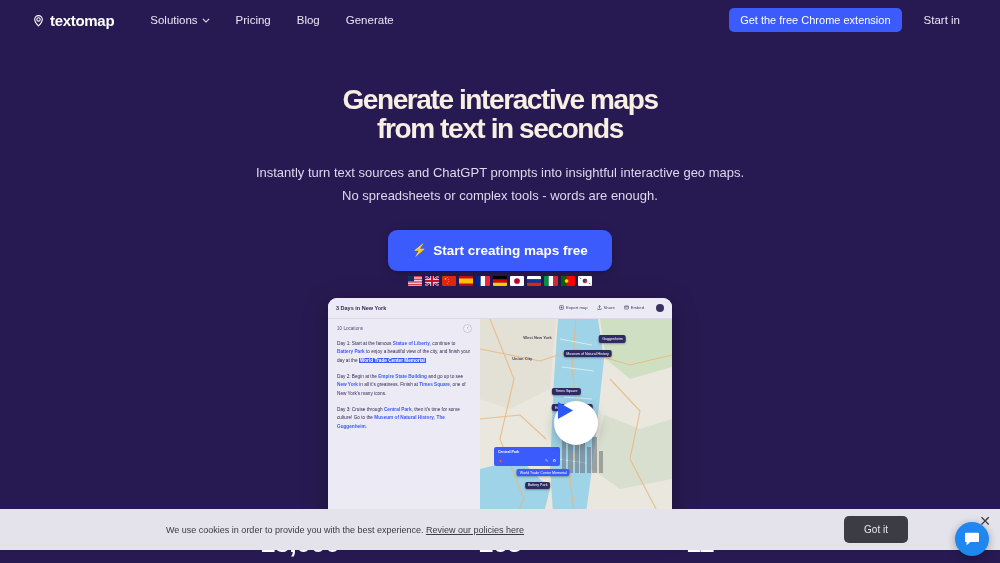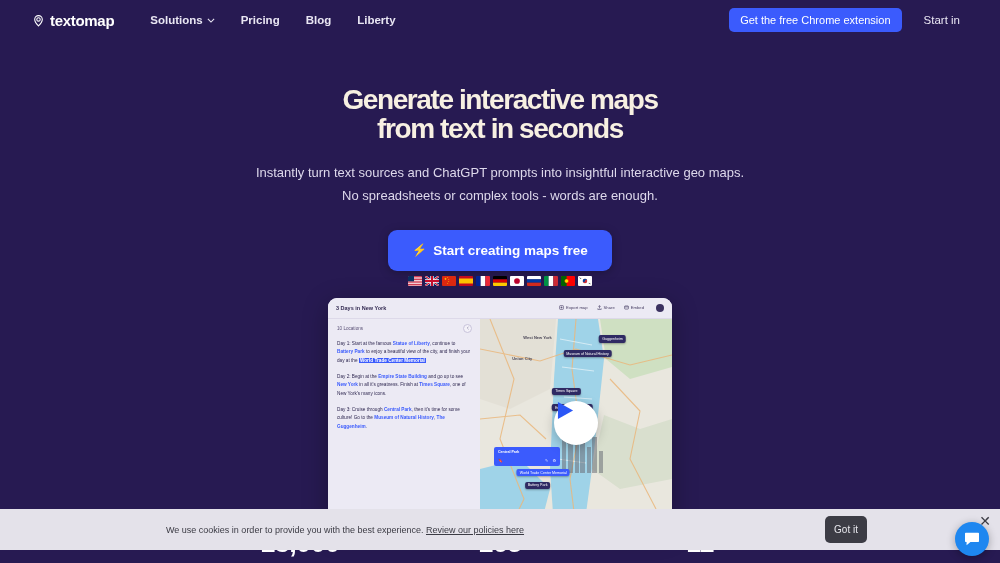--- a/index.html
+++ b/index.html
@@ -20,21 +20,21 @@
     position:relative;
     z-index:30;
   }
   .logo { display:flex; align-items:center; gap:5px; margin-right:36px; }
   .logo-pin { width:13px; height:13px; display:block; }
   .logo-text { font-size:15px; font-weight:700; letter-spacing:-0.3px; color:#fff; }
 
   .nav { display:flex; align-items:center; gap:26px; }
   .nav-item {
     font-size:11.5px; color:#e9e6f3; display:flex; align-items:center; gap:4px;
-    cursor:pointer; white-space:nowrap;font-weight:bold;
+    cursor:pointer; white-space:nowrap;
   }
   .chev { width:8px; height:5px; display:block; }
 
   .header-right { margin-left:auto; display:flex; align-items:center; gap:22px; }
   .ext-btn {
     background:#3b5bfd; color:#fff; font-size:11px; padding:6px 11px;
     border-radius:5px; border:none; cursor:pointer; white-space:nowrap;
     font-family:"Liberation Sans", sans-serif;
   }
   .signin { font-size:11.5px; color:#e9e6f3; cursor:pointer; margin-right:8px; }
@@ -126,22 +126,22 @@
   .stat-num { font-size:27px; font-weight:700; color:#ffffff; margin-top:3px; letter-spacing:-.5px; }
 
   
   .cookie {
     position:absolute; left:0; right:0; top:509px; height:41px;
     background:#e4e2ea; display:flex; align-items:center; padding:0 18px; z-index:20;
   }
   .cookie-txt { font-size:9px; color:#3b3b44; margin-left:148px; }
   .cookie-link { color:#3b3b44; text-decoration:underline; cursor:pointer; }
   .gotit {
-    margin-left:auto; margin-right:115px; background:#3c3c45; color:#e8e8ee;
-    font-size:10px; border:none; border-radius:5px; padding:8px 9px; cursor:pointer;
+    margin-left:auto; margin-right:74px; background:#3c3c45; color:#e8e8ee;
+    font-size:10px; border:none; border-radius:5px; padding:8px 20px; cursor:pointer;
     font-family:"Liberation Sans", sans-serif;
   }
   .cookie-close {
     position:absolute; right:9px; top:5px; font-size:14px; color:#3b3b44;
     cursor:pointer; line-height:1;
   }
   .chat {
     position:absolute; right:11px; bottom:7px; width:34px; height:34px; border-radius:50%;
     background:#1e87f0; display:flex; align-items:center; justify-content:center;
     cursor:pointer; z-index:25; box-shadow:0 2px 8px rgba(0,0,0,.3);
@@ -166,21 +166,21 @@
     <div class="nav-item">
       <span>Solutions</span>
       <span>
         <svg class="chev" viewBox="0 0 12 8" fill="none" stroke="#e9e6f3" stroke-width="1.8">
             <path d="M1 1.5 6 6.5 11 1.5"></path>
           </svg>
       </span>
     </div>
     <div class="nav-item">Pricing</div>
     <div class="nav-item">Blog</div>
-    <div class="nav-item">Liberty</div>
+    <div class="nav-item">Generate</div>
   </div>
 
   <div class="header-right">
     <button class="ext-btn">Get the free Chrome extension</button>
     <span class="signin">Start in</span>
   </div>
 </div>
 
 <div class="hero">
   <h1 class="headline">

